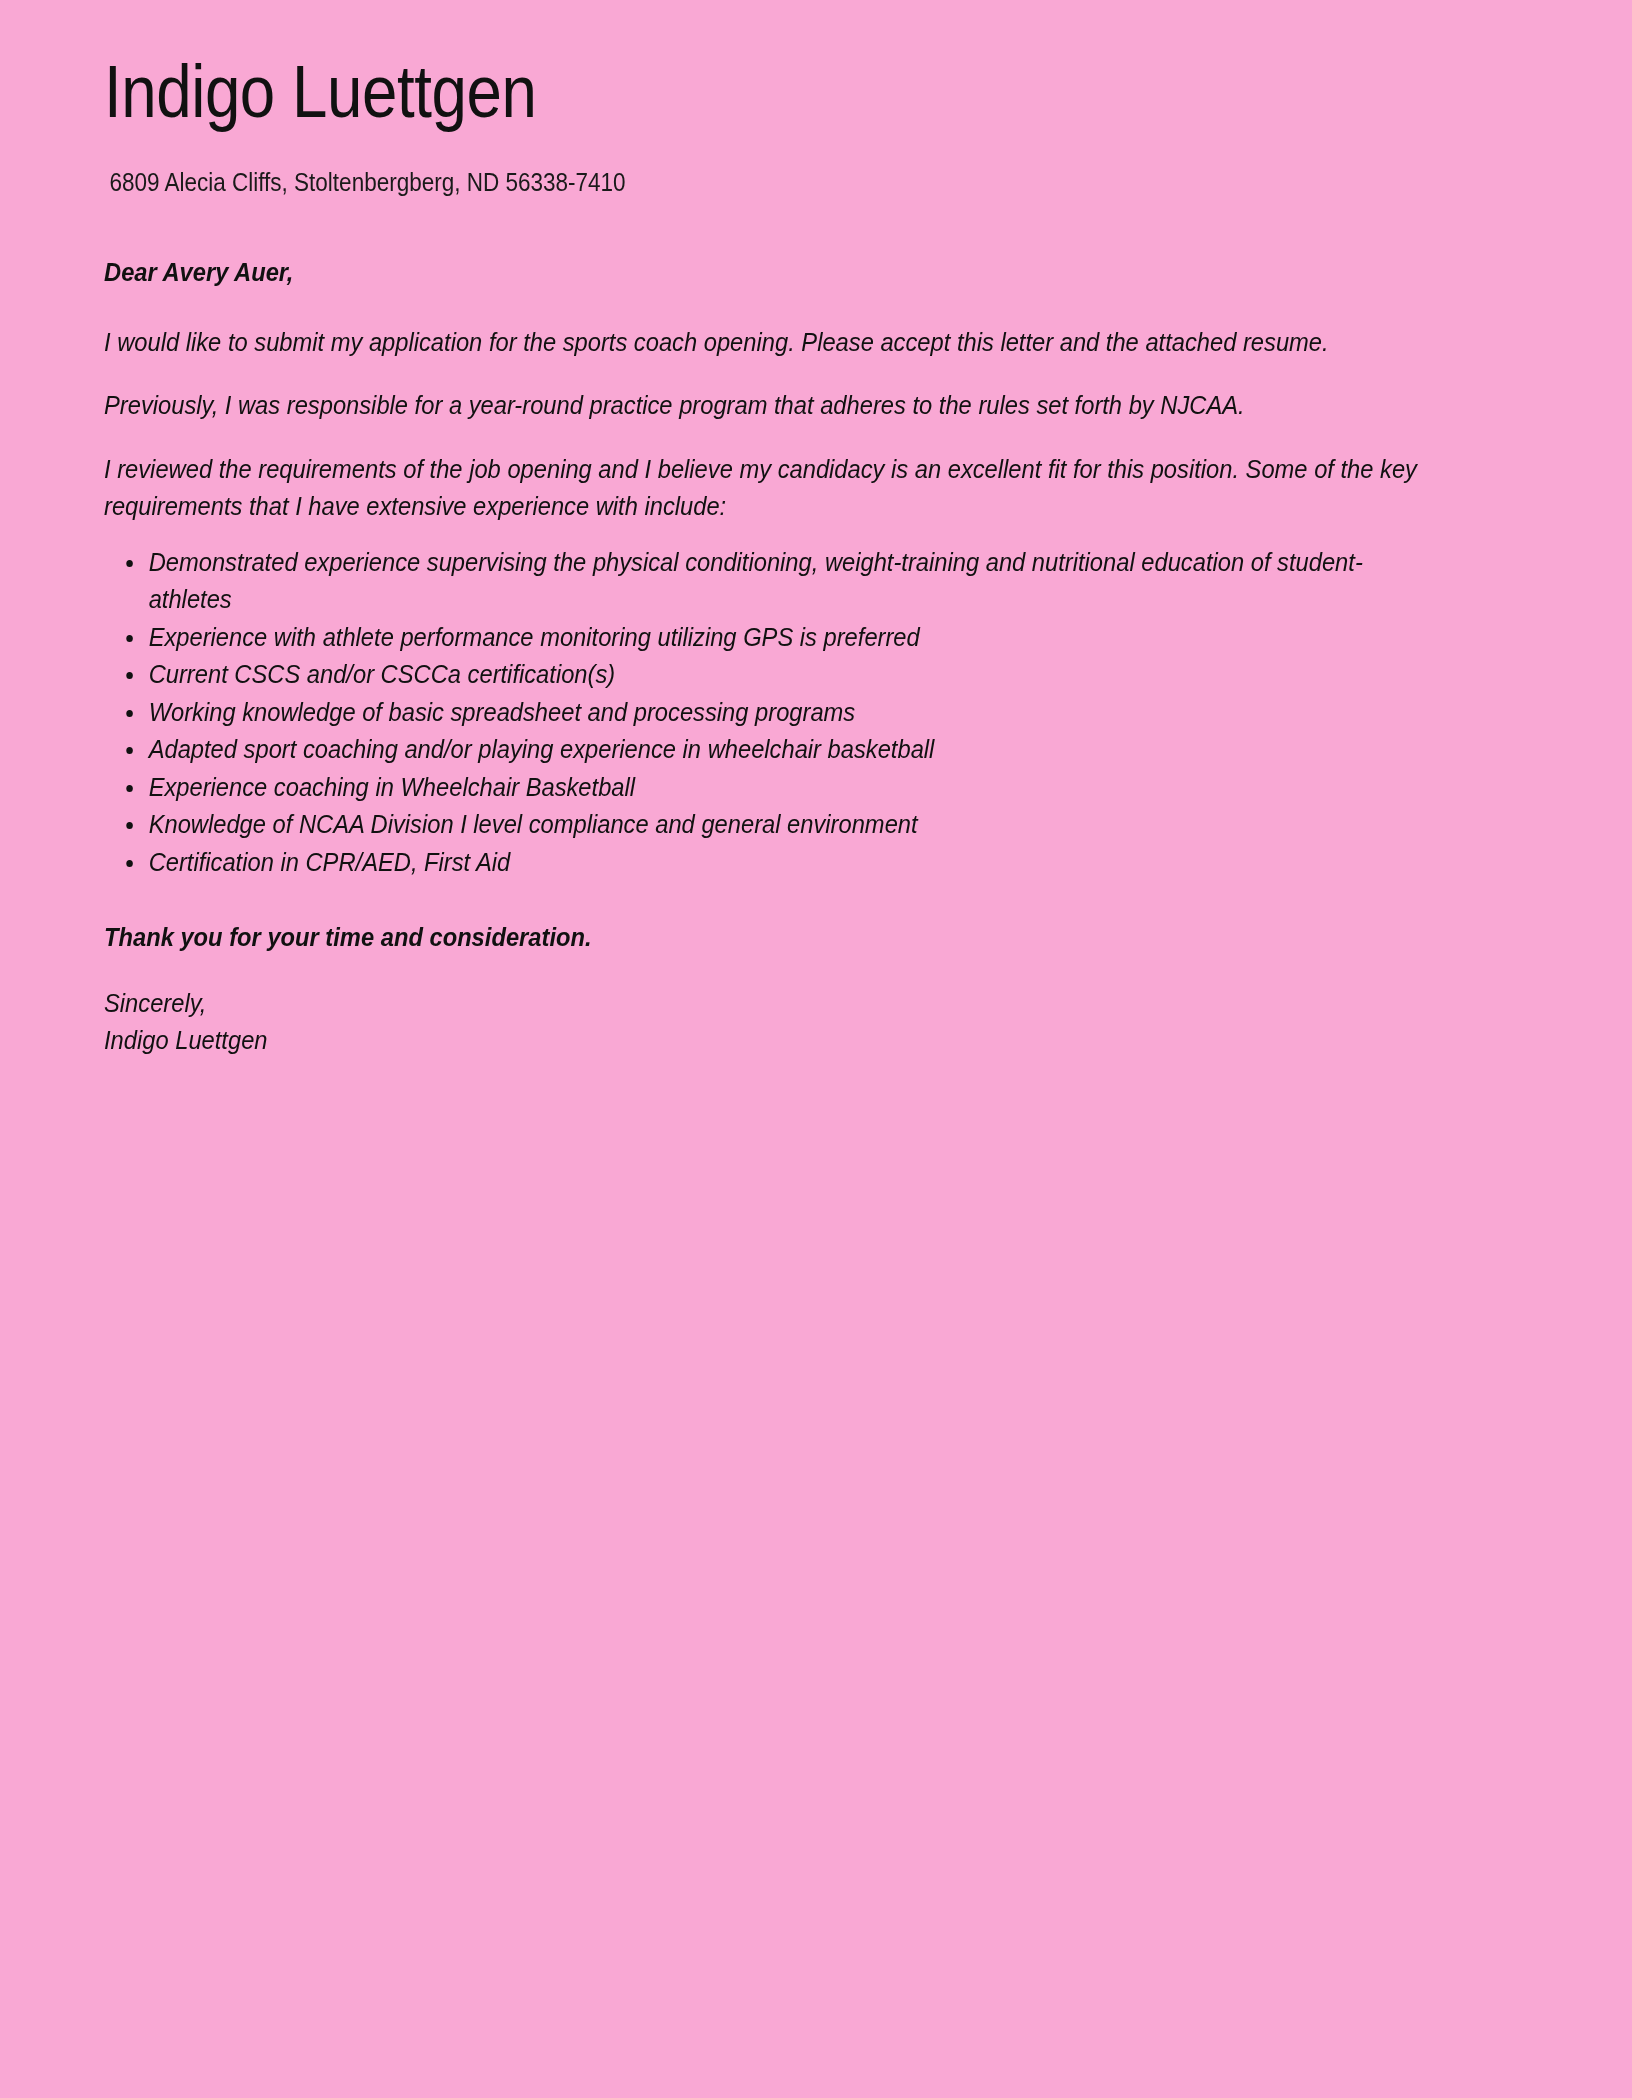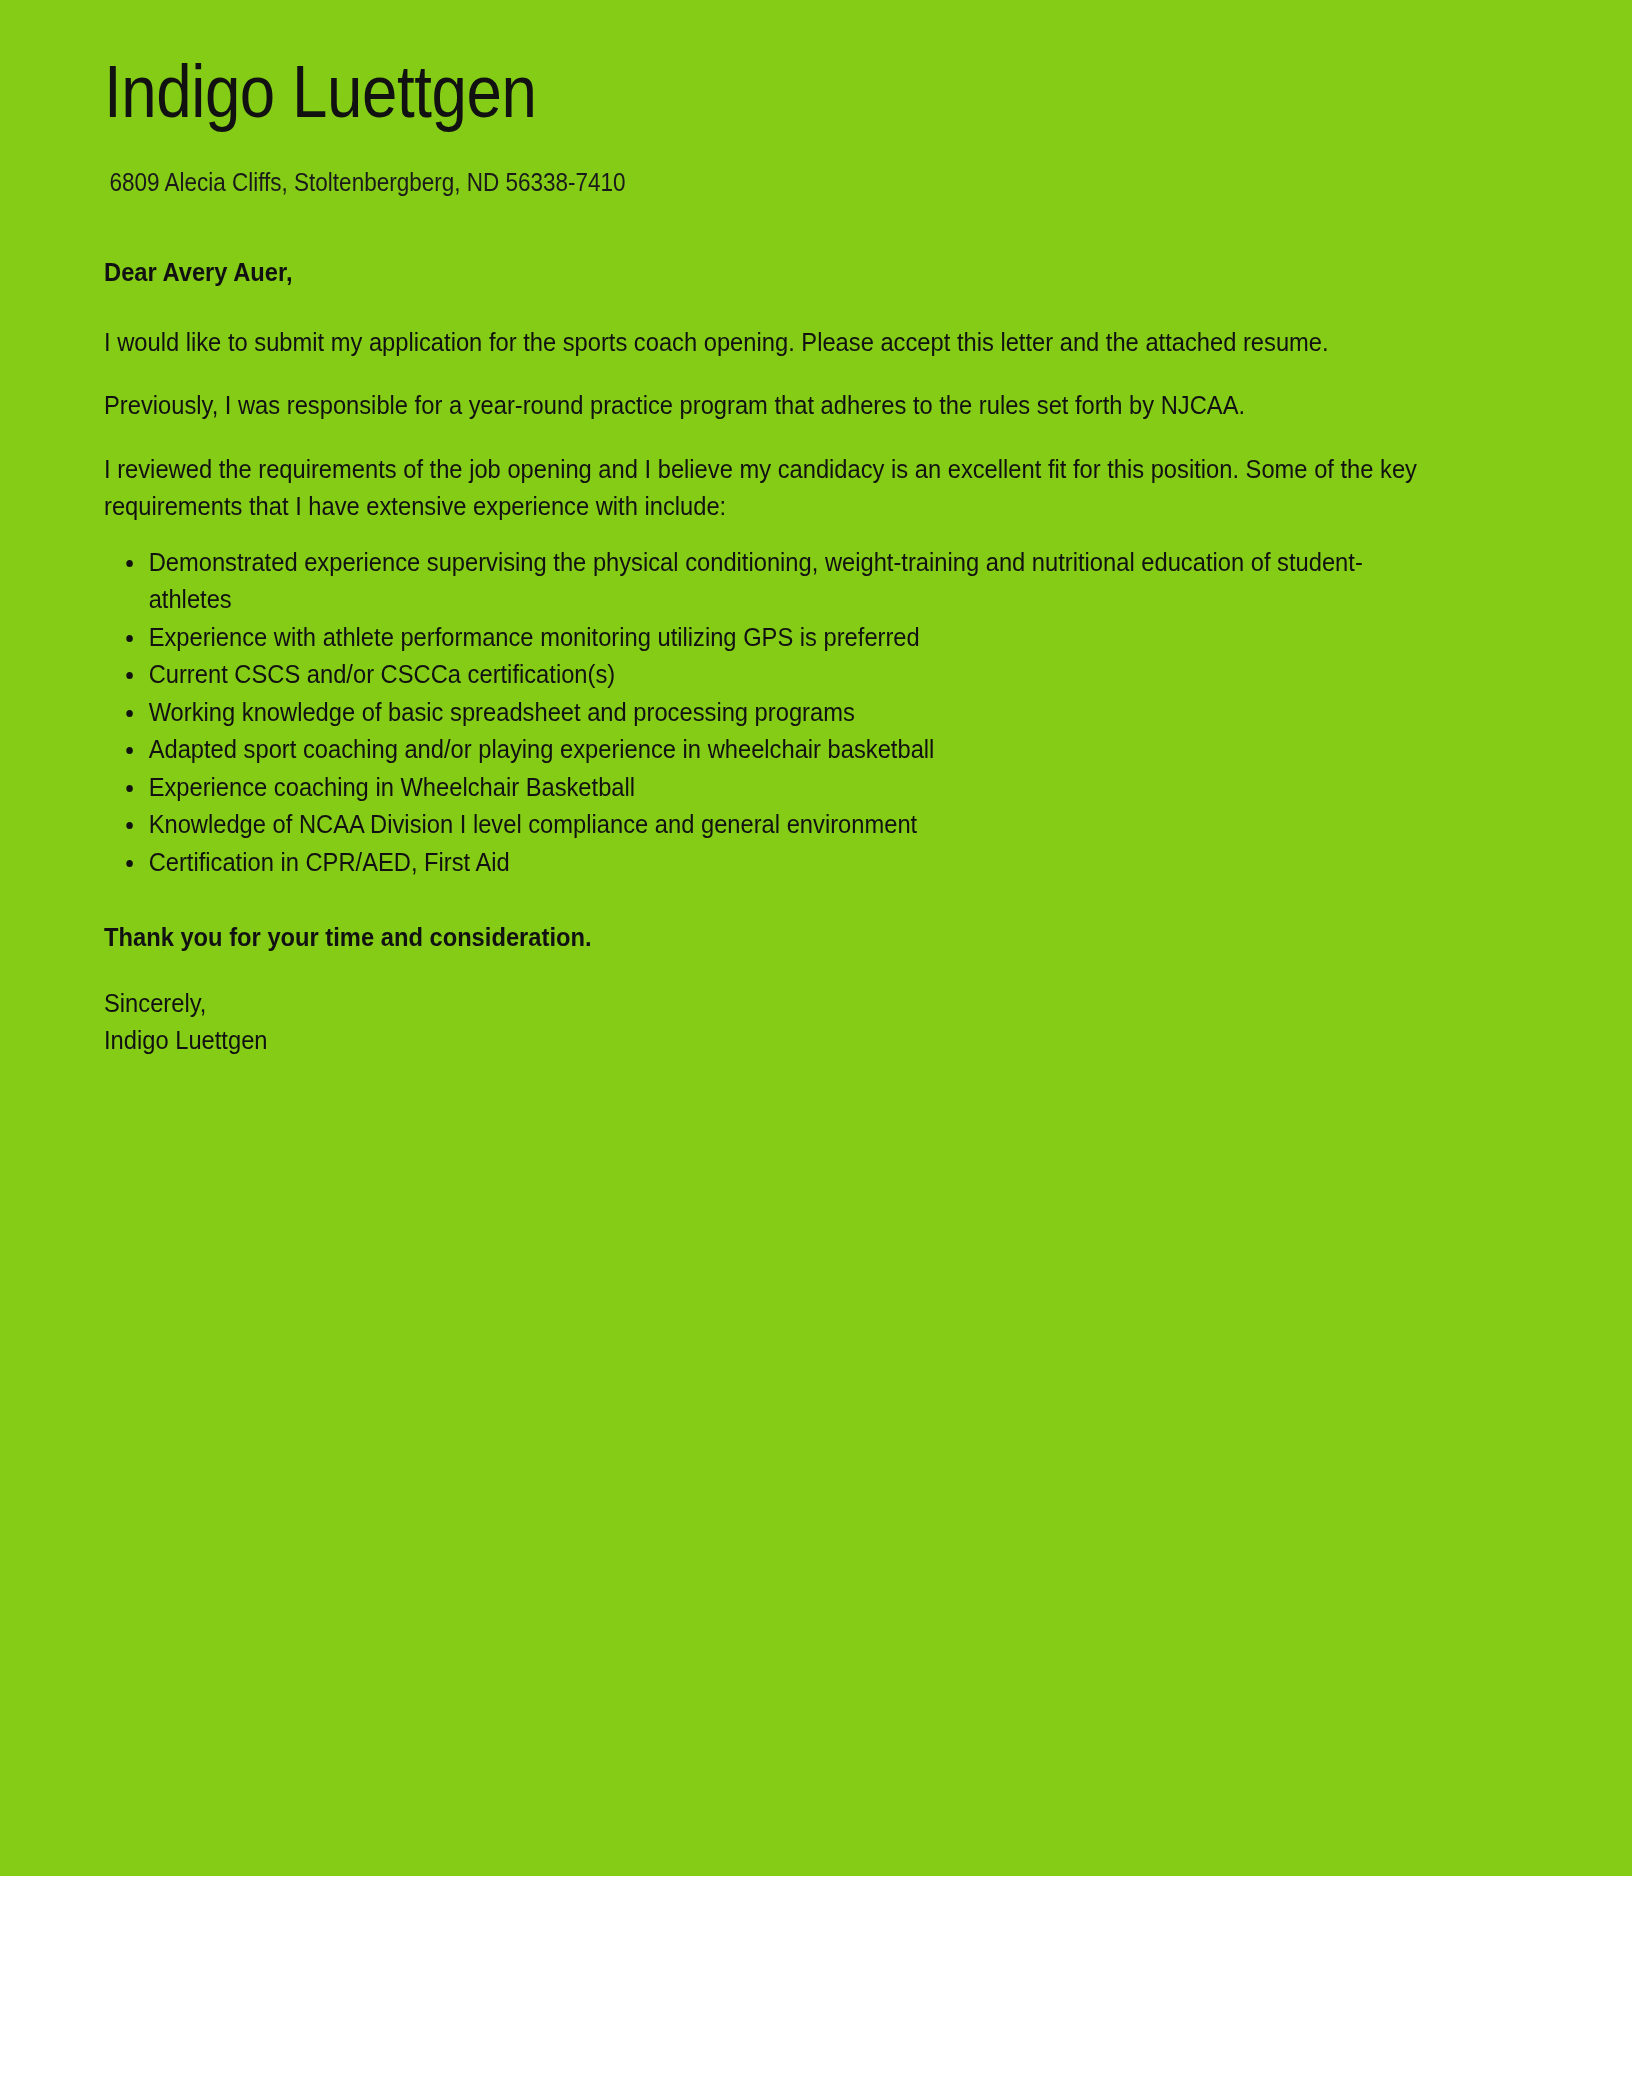--- a/index.html
+++ b/index.html
@@ -5,22 +5,22 @@
 <style>
   html, body {
     margin: 0;
     padding: 0;
     background: #ffffff;
   }
 
   .page {
     position: relative;
     width: 1632px;
-    height: 1876px;
-    background: #84cc16;
+    height: 2098px;
+    background: #f9a8d4;
     box-sizing: border-box;
     padding: 0;
     overflow: hidden;
     font-family: "Liberation Sans", "DejaVu Sans", sans-serif;
     color: #000000;
     -webkit-font-smoothing: antialiased;
   }
 
   .letter {
     position: absolute;
@@ -54,20 +54,21 @@
     transform: scaleX(0.9);
     transform-origin: left center;
     white-space: nowrap;
   }
 
   
   .body-block {
     padding-top: 56px;
     padding-left: 0;
     width: 1405px;
+    font-style: italic;
   }
 
   .para {
     font-size: 25.5px;
     font-weight: 400;
     line-height: 1.47;
     color: #111111;
     margin: 0 0 26px 0;
     transform: scaleX(0.93);
     transform-origin: left top;

